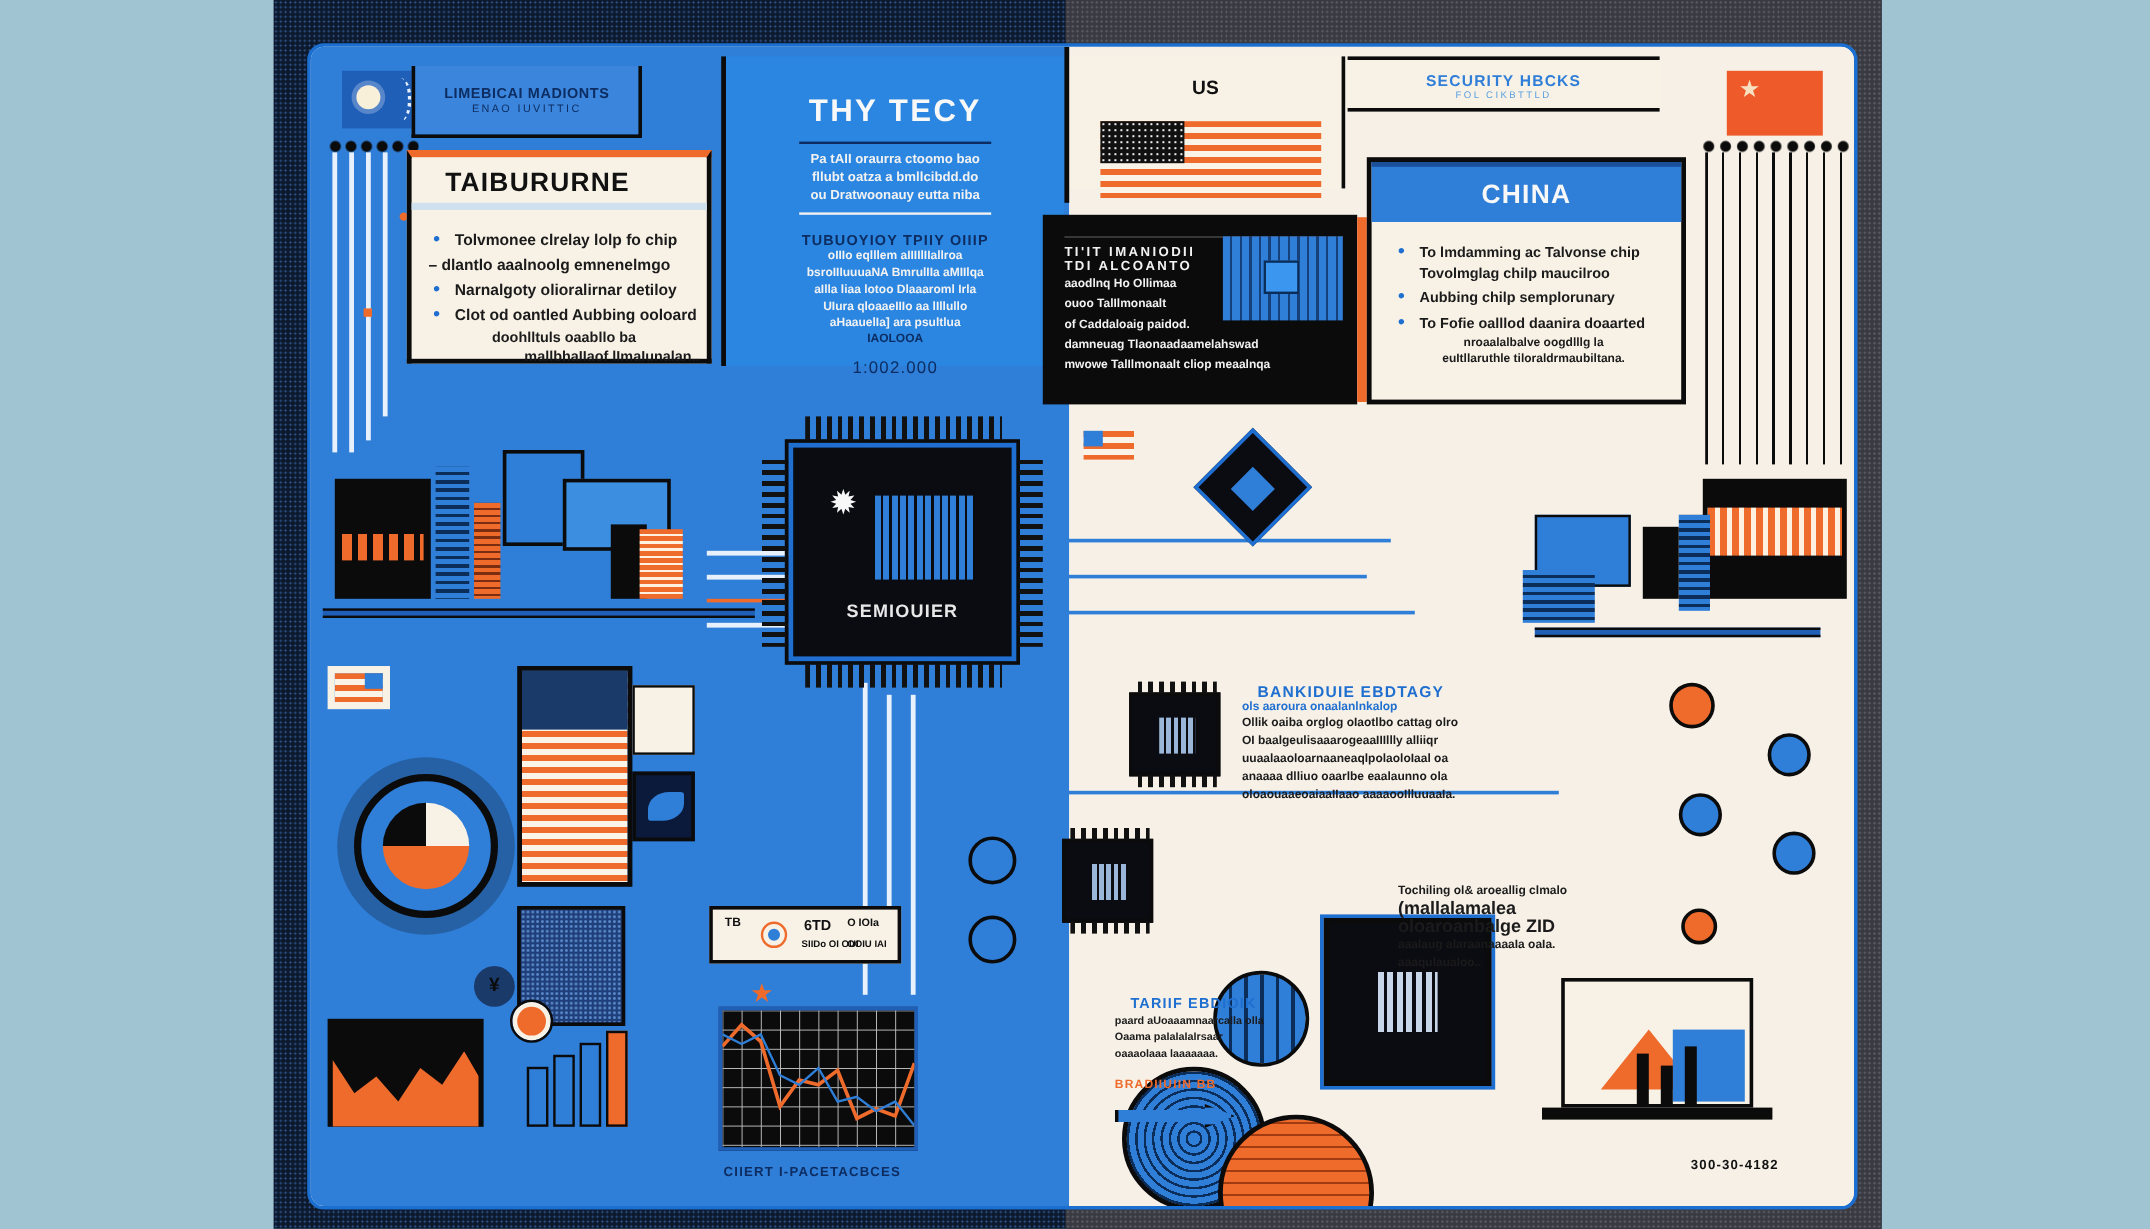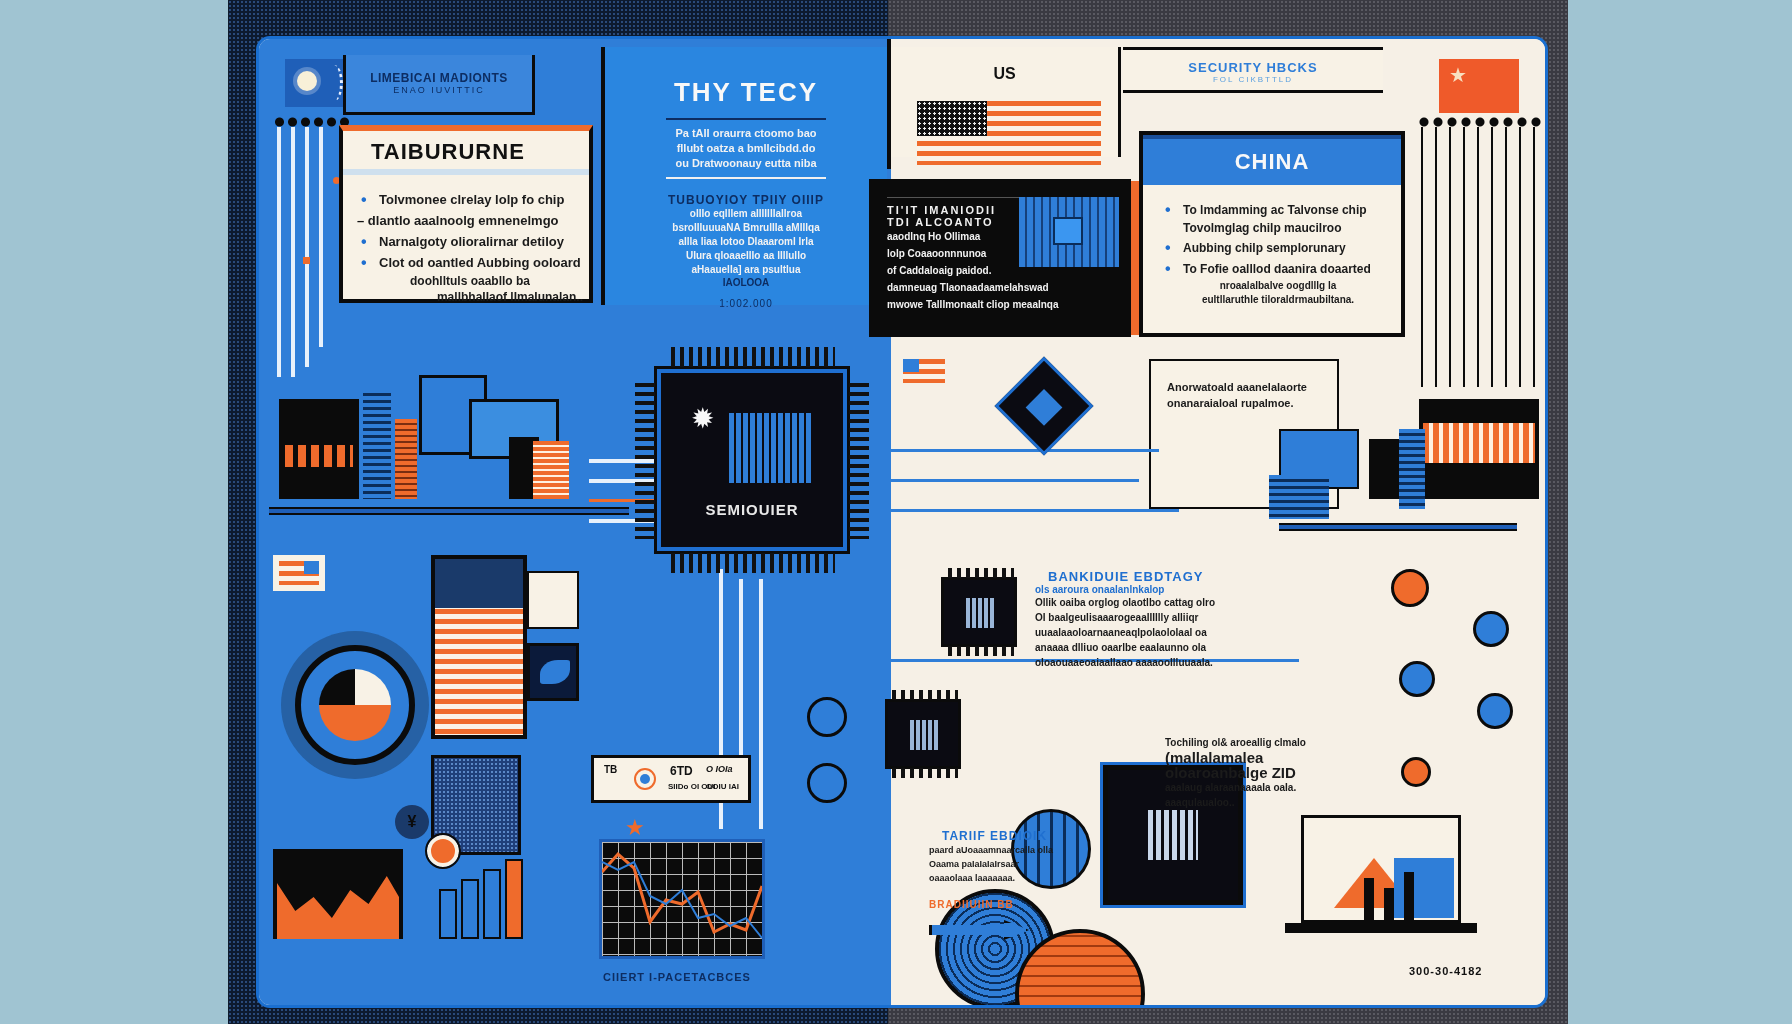--- a/index.html
+++ b/index.html
@@ -88,36 +88,36 @@
       </div>
       <div style="width:160px;height:2px;background:#f0f0f0;margin:6px auto 14px;"></div>
       <div style="text-align:center;">
         <div style="font-size:12px;font-weight:900;color:#0d2d62;letter-spacing:1px;">TUBUOYIOY TPIIY OIIIP</div>
         <div class="garble-w" style="font-size:10px;line-height:14px;">oIIIo eqlllem aIIIIlIIallroa</div>
         <div class="garble-w" style="font-size:10px;line-height:14px;">bsroIIIuuuaNA BmrulIIa aMIIlqa</div>
         <div class="garble-w" style="font-size:10px;line-height:14px;">aIlla liaa lotoo Dlaaaroml Irla</div>
         <div class="garble-w" style="font-size:10px;line-height:14px;">UIura qloaaeIIIo aa lIllullo</div>
         <div class="garble-w" style="font-size:10px;line-height:14px;">aHaauelIa] ara psultlua</div>
         <div style="font-size:10px;font-weight:900;color:#0d2d62;">IAOLOOA</div>
-        <div style="font-size:10px;color:#0d2d62;margin-top:10px;letter-spacing:1px;">1:002.000</div>
+        <div style="font-size:14px;color:#0d2d62;margin-top:10px;letter-spacing:1px;">1:002.000</div>
       </div>
     </div>
 
     <div class="panel" style="left:632px;top:8px;width:230px;height:110px;background:#f8f2e6;border-right:3px solid #0b0b0b;">
       <div style="text-align:center;margin-top:18px;font-size:16px;font-weight:900;color:#111;">US</div>
       <div class="flag-us" style="left:26px;top:54px;width:184px;height:64px;">
           <div class="canton"></div>
         </div>
     </div>
     <div class="panel" style="left:610px;top:140px;width:262px;height:158px;background:#0b0b0b;padding:18px 12px 0 18px;">
       <div style="border-top:1px solid #555;margin-bottom:6px;"></div>
       <div style="font-size:11px;font-weight:900;color:#f2f2f2;letter-spacing:2px;">TI'IT IMANIODII</div>
       <div style="font-size:11px;font-weight:900;color:#f2f2f2;letter-spacing:2px;">TDI ALCOANTO</div>
       <div class="garble-w" style="font-size:10px;line-height:17px;width:120px;">aaodlnq Ho Ollimaa</div>
-      <div class="garble-w" style="font-size:10px;line-height:17px;width:120px;">lolp Coaaoonnnunoa</div>
+      <div class="garble-w" style="font-size:10px;line-height:17px;width:120px;">ouoo TalIlmonaalt</div>
       <div class="garble-w" style="font-size:10px;line-height:17px;">of Caddaloaig paidod.</div>
       <div class="garble-w" style="font-size:10px;line-height:17px;">damneuag Tlaonaadaamelahswad</div>
       <div class="garble-w" style="font-size:10px;line-height:17px;">mwowe TalIlmonaalt cliop meaalnqa</div>
       <div style="position:absolute;left:150px;top:18px;width:100px;height:70px;background:repeating-linear-gradient(90deg,#2f7ed8 0 6px,#16407a 6px 8px);">
         <div style="position:absolute;left:34px;top:20px;width:30px;height:28px;background:#3b96f0;border:2px solid #0b2d5a;"></div>
       </div>
     </div>
     <div style="position:absolute;left:872px;top:142px;width:10px;height:154px;background:#ef6b2c;"></div>
 
     <div class="panel" style="left:864px;top:8px;width:260px;height:46px;border-bottom:3px solid #0b0b0b;border-top:3px solid #0b0b0b;background:#f8f2e6;">
@@ -138,24 +138,20 @@
         <div class="garble" style="font-size:10px;line-height:14px;text-align:center;">nroaalalbalve oogdlllg la</div>
         <div class="garble" style="font-size:10px;line-height:14px;text-align:center;">euItllaruthle tiloraldrmaubiltana.</div>
       </div>
     </div>
 
     <div style="position:absolute;left:1158px;top:78px;width:130px;height:300px;">
       <div style="position:absolute;left:0;top:0;width:130px;height:10px;background:radial-gradient(circle,#0b0b0b 4px,transparent 5px);background-size:14px 10px;"></div>
       <div style="position:absolute;left:4px;top:10px;width:120px;height:260px;background:repeating-linear-gradient(90deg,#0b0b0b 0 2px,transparent 2px 14px);"></div>
     </div>
 
-    <div class="panel" style="left:890px;top:320px;width:190px;height:150px;border:2px solid #0b0b0b;background:#f8f2e6;padding:18px 8px 0 16px;">
-      <div class="garble" style="font-size:11px;line-height:16px;">Anorwatoald aaanelalaorte</div>
-      <div class="garble" style="font-size:11px;line-height:16px;">onanaraialoal rupalmoe.</div>
-    </div>
 
     <div style="position:absolute;left:20px;top:350px;width:300px;height:120px;">
       <div style="position:absolute;left:0;top:10px;width:80px;height:100px;background:#0b0b0b;">
           <div style="position:absolute;left:6px;top:46px;width:68px;height:22px;background:repeating-linear-gradient(90deg,#ef6b2c 0 8px,#0b0b0b 8px 13px);"></div>
         </div>
       <div style="position:absolute;left:84px;top:0;width:28px;height:110px;background:repeating-linear-gradient(180deg,#2f7ed8 0 4px,#0b2d5a 4px 7px);"></div>
       <div style="position:absolute;left:116px;top:30px;width:22px;height:80px;background:repeating-linear-gradient(180deg,#ef6b2c 0 4px,#7a2d10 4px 6px);"></div>
       <div style="position:absolute;left:140px;top:-14px;width:68px;height:80px;background:#2f7ed8;border:3px solid #0b0b0b;"></div>
       <div style="position:absolute;left:190px;top:10px;width:90px;height:60px;background:#3b8ee0;border:3px solid #0b0b0b;"></div>
       <div style="position:absolute;left:230px;top:48px;width:30px;height:62px;background:#0b0b0b;"></div>
@@ -285,21 +281,21 @@
     </div>
     <div class="circle" style="left:136px;top:766px;width:34px;height:34px;background:#1a3a6a;color:#0b0b0b;font-weight:900;text-align:center;line-height:34px;">¥</div>
 
     <div class="panel" style="left:332px;top:716px;width:160px;height:48px;background:#f8f2e6;border:3px solid #0b0b0b;font-size:10px;font-weight:700;color:#111;">
       <div style="position:absolute;left:10px;top:6px;">TB</div>
       <div class="circle" style="left:40px;top:10px;width:22px;height:22px;border:2px solid #ef6b2c;">
           <div class="circle" style="left:4px;top:4px;width:10px;height:10px;background:#2f7ed8;"></div>
         </div>
       <div style="position:absolute;left:76px;top:6px;font-size:12px;">6TD</div>
       <div style="position:absolute;left:74px;top:24px;font-size:8px;">SIIDo OI OUI</div>
-      <div style="position:absolute;left:112px;top:6px;font-size:9px;font-style:italic;">O IOIa</div>
+      <div style="position:absolute;left:112px;top:6px;font-size:9px;">O IOIa</div>
       <div style="position:absolute;left:112px;top:24px;font-size:8px;">OOIU IAI</div>
     </div>
 
     <div style="position:absolute;left:366px;top:776px;color:#ef6b2c;font-size:22px;">★</div>
     <div class="circle" style="left:168px;top:796px;width:32px;height:32px;background:#ef6b2c;border:4px solid #f8f2e6;outline:2px solid #0b0b0b;"></div>
 
     <div style="position:absolute;left:14px;top:810px;width:130px;height:90px;background:#0b0b0b;">
       <div style="position:absolute;left:4px;bottom:0;width:122px;height:70px;background:#ef6b2c;clip-path:polygon(0 20%,15% 60%,30% 40%,45% 70%,60% 30%,75% 50%,90% 10%,100% 40%,100% 100%,0 100%);"></div>
     </div>
     <div style="position:absolute;left:180px;top:830px;width:110px;height:70px;">

